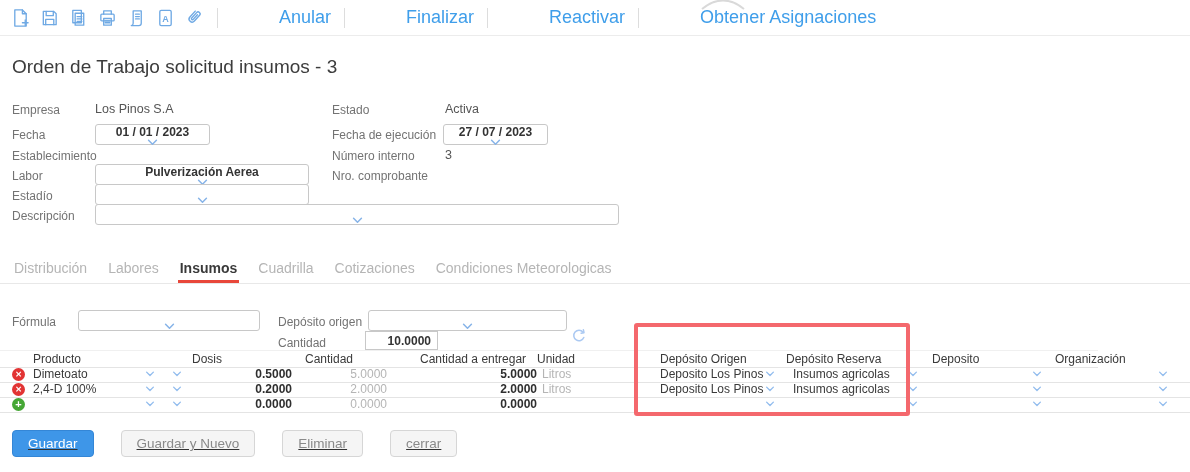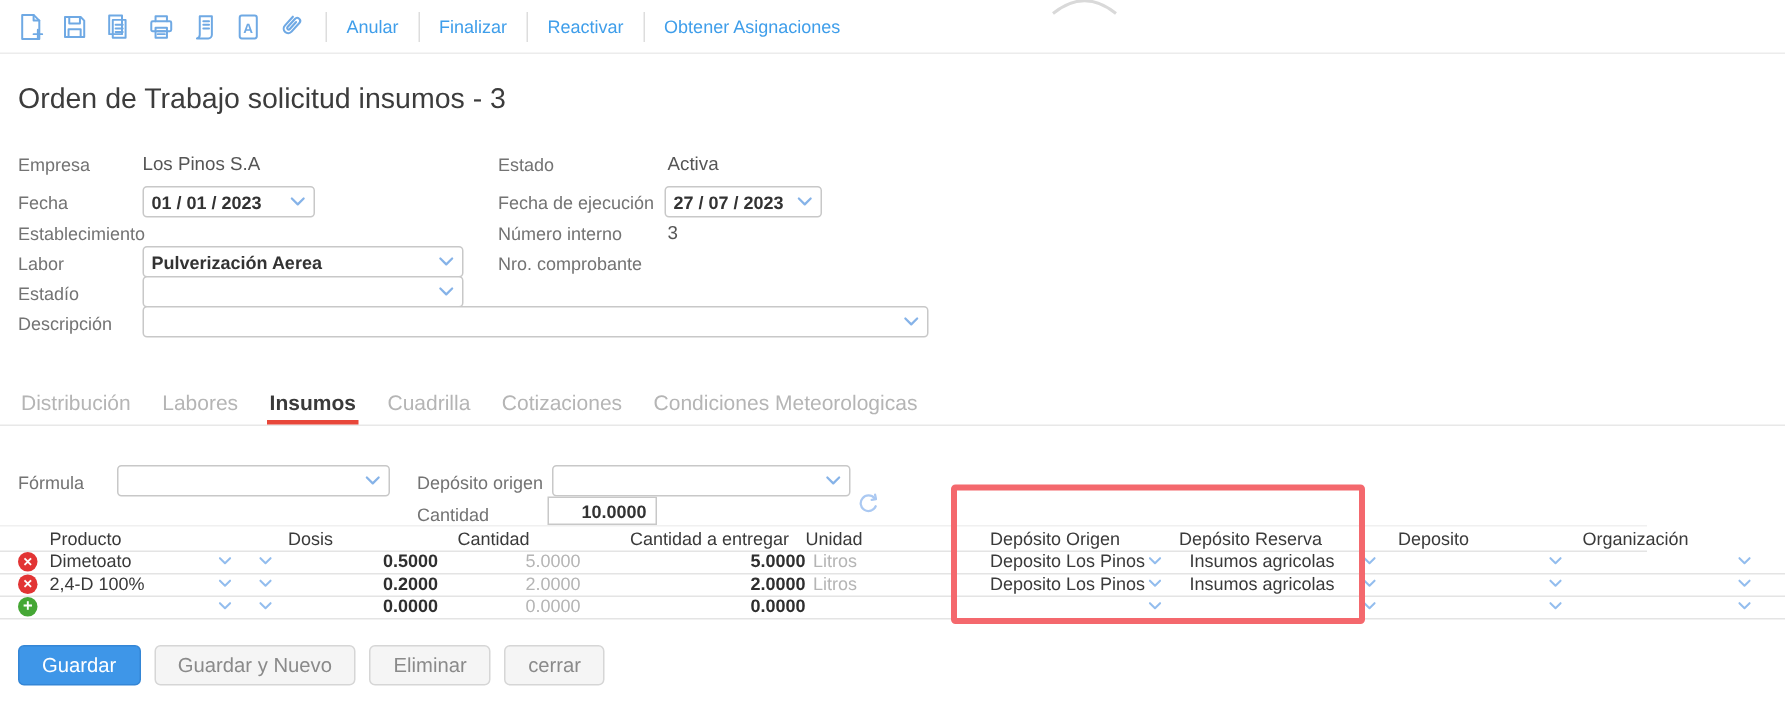--- a/index.html
+++ b/index.html
@@ -6,29 +6,29 @@
   .page{position:relative;width:1190px;height:472px;background:#fff;overflow:hidden;
         font-family:"Liberation Sans",sans-serif;color:#333;}
   
   .toolbar{position:absolute;left:0;top:0;width:1190px;height:36px;border-bottom:1px solid #ececec;
            display:flex;align-items:center;padding-left:10px;box-sizing:border-box;}
   .ticons{display:flex;align-items:center;gap:9px;}
   .ticon{width:20px;height:21px;display:inline-flex;align-items:center;justify-content:center;cursor:pointer;}
   .ticon svg path,.ticon svg rect{stroke:#6fa9e4;stroke-width:1.4;fill:none;stroke-linecap:round;stroke-linejoin:round;}
   .ticon svg text{fill:#6fa9e4;stroke:none;font-family:"Liberation Sans",sans-serif;}
   .vsep{width:1px;height:20px;background:#ddd;margin:0 13px;}
-  .tlink{color:#3f9eea;font-size:12px;text-decoration:none;cursor:pointer;white-space:nowrap;}
+  .tlink{color:#3f9eea;font-size:18px;text-decoration:none;cursor:pointer;white-space:nowrap;margin-left:48px;}
   .collapse{position:absolute;left:700px;top:-2px;}
   
   .title{position:absolute;left:12px;top:56px;font-size:19px;color:#3c3c3c;}
   
   .lbl{position:absolute;font-size:12px;color:#737373;white-space:nowrap;}
   .val{position:absolute;font-size:12.5px;color:#555;white-space:nowrap;}
   .field{position:absolute;height:19px;border:1px solid #c8c8c8;border-radius:3px;background:#fff;
-         display:flex;align-items:center;justify-content:space-between;padding:0 5px;box-sizing:content-box;cursor:pointer;}
+         display:flex;align-items:center;justify-content:space-between;padding:0 5px;box-sizing:content-box;cursor:pointer;flex-direction:column;}
   .fval{font-size:12px;font-weight:bold;color:#333;white-space:nowrap;}
   .chev svg{display:block;}
   .num-input{position:absolute;height:17px;border:1px solid #c8c8c8;background:#fff;display:flex;
              align-items:center;justify-content:flex-end;padding:0 6px;font-size:12px;font-weight:bold;color:#333;}
   
   .tabs{position:absolute;left:0;top:258px;width:1190px;border-bottom:1px solid #e8e8e8;
         display:flex;padding-left:12px;box-sizing:border-box;}
   .tab{font-size:14px;color:#b5b5b5;margin-right:17px;padding:2px 2px 7px 2px;cursor:pointer;white-space:nowrap;}
   .tab.active{color:#3a3a3a;font-weight:bold;border-bottom:3px solid #e8473a;padding-bottom:4px;}
   
@@ -45,21 +45,21 @@
   .td.gray{color:#b5b5b5;font-weight:normal;}
   .trow .chev{position:absolute;top:4px;}
   .cicon{position:absolute;left:12px;top:1px;width:13px;height:13px;border-radius:50%;
          color:#fff;text-align:center;cursor:pointer;}
   .del{background:#e23434;}
   .del::before{content:"\2715";font-size:8px;font-weight:bold;line-height:13px;display:block;}
   .add{background:#45a735;}
   .add::before{content:"+";font-size:11px;font-weight:bold;line-height:12px;display:block;}
   .refresh{position:absolute;left:571px;top:328px;cursor:pointer;}
   
-  .footer{position:absolute;left:12px;top:430px;display:flex;gap:9px;}
+  .footer{position:absolute;left:12px;top:430px;display:flex;gap:27px;text-decoration:underline;}
   .btn{height:27px;padding:0 15px;border-radius:4px;font-family:"Liberation Sans",sans-serif;
        font-size:13.5px;border:1px solid #d6d6d6;background:#f5f5f5;color:#8a8a8a;cursor:pointer;}
   .btn.primary{background:#3e96e8;border-color:#3486d6;color:#fff;}
 </style>
 </head>
 <body>
 
 <div class="page">
 
   <div class="toolbar">

